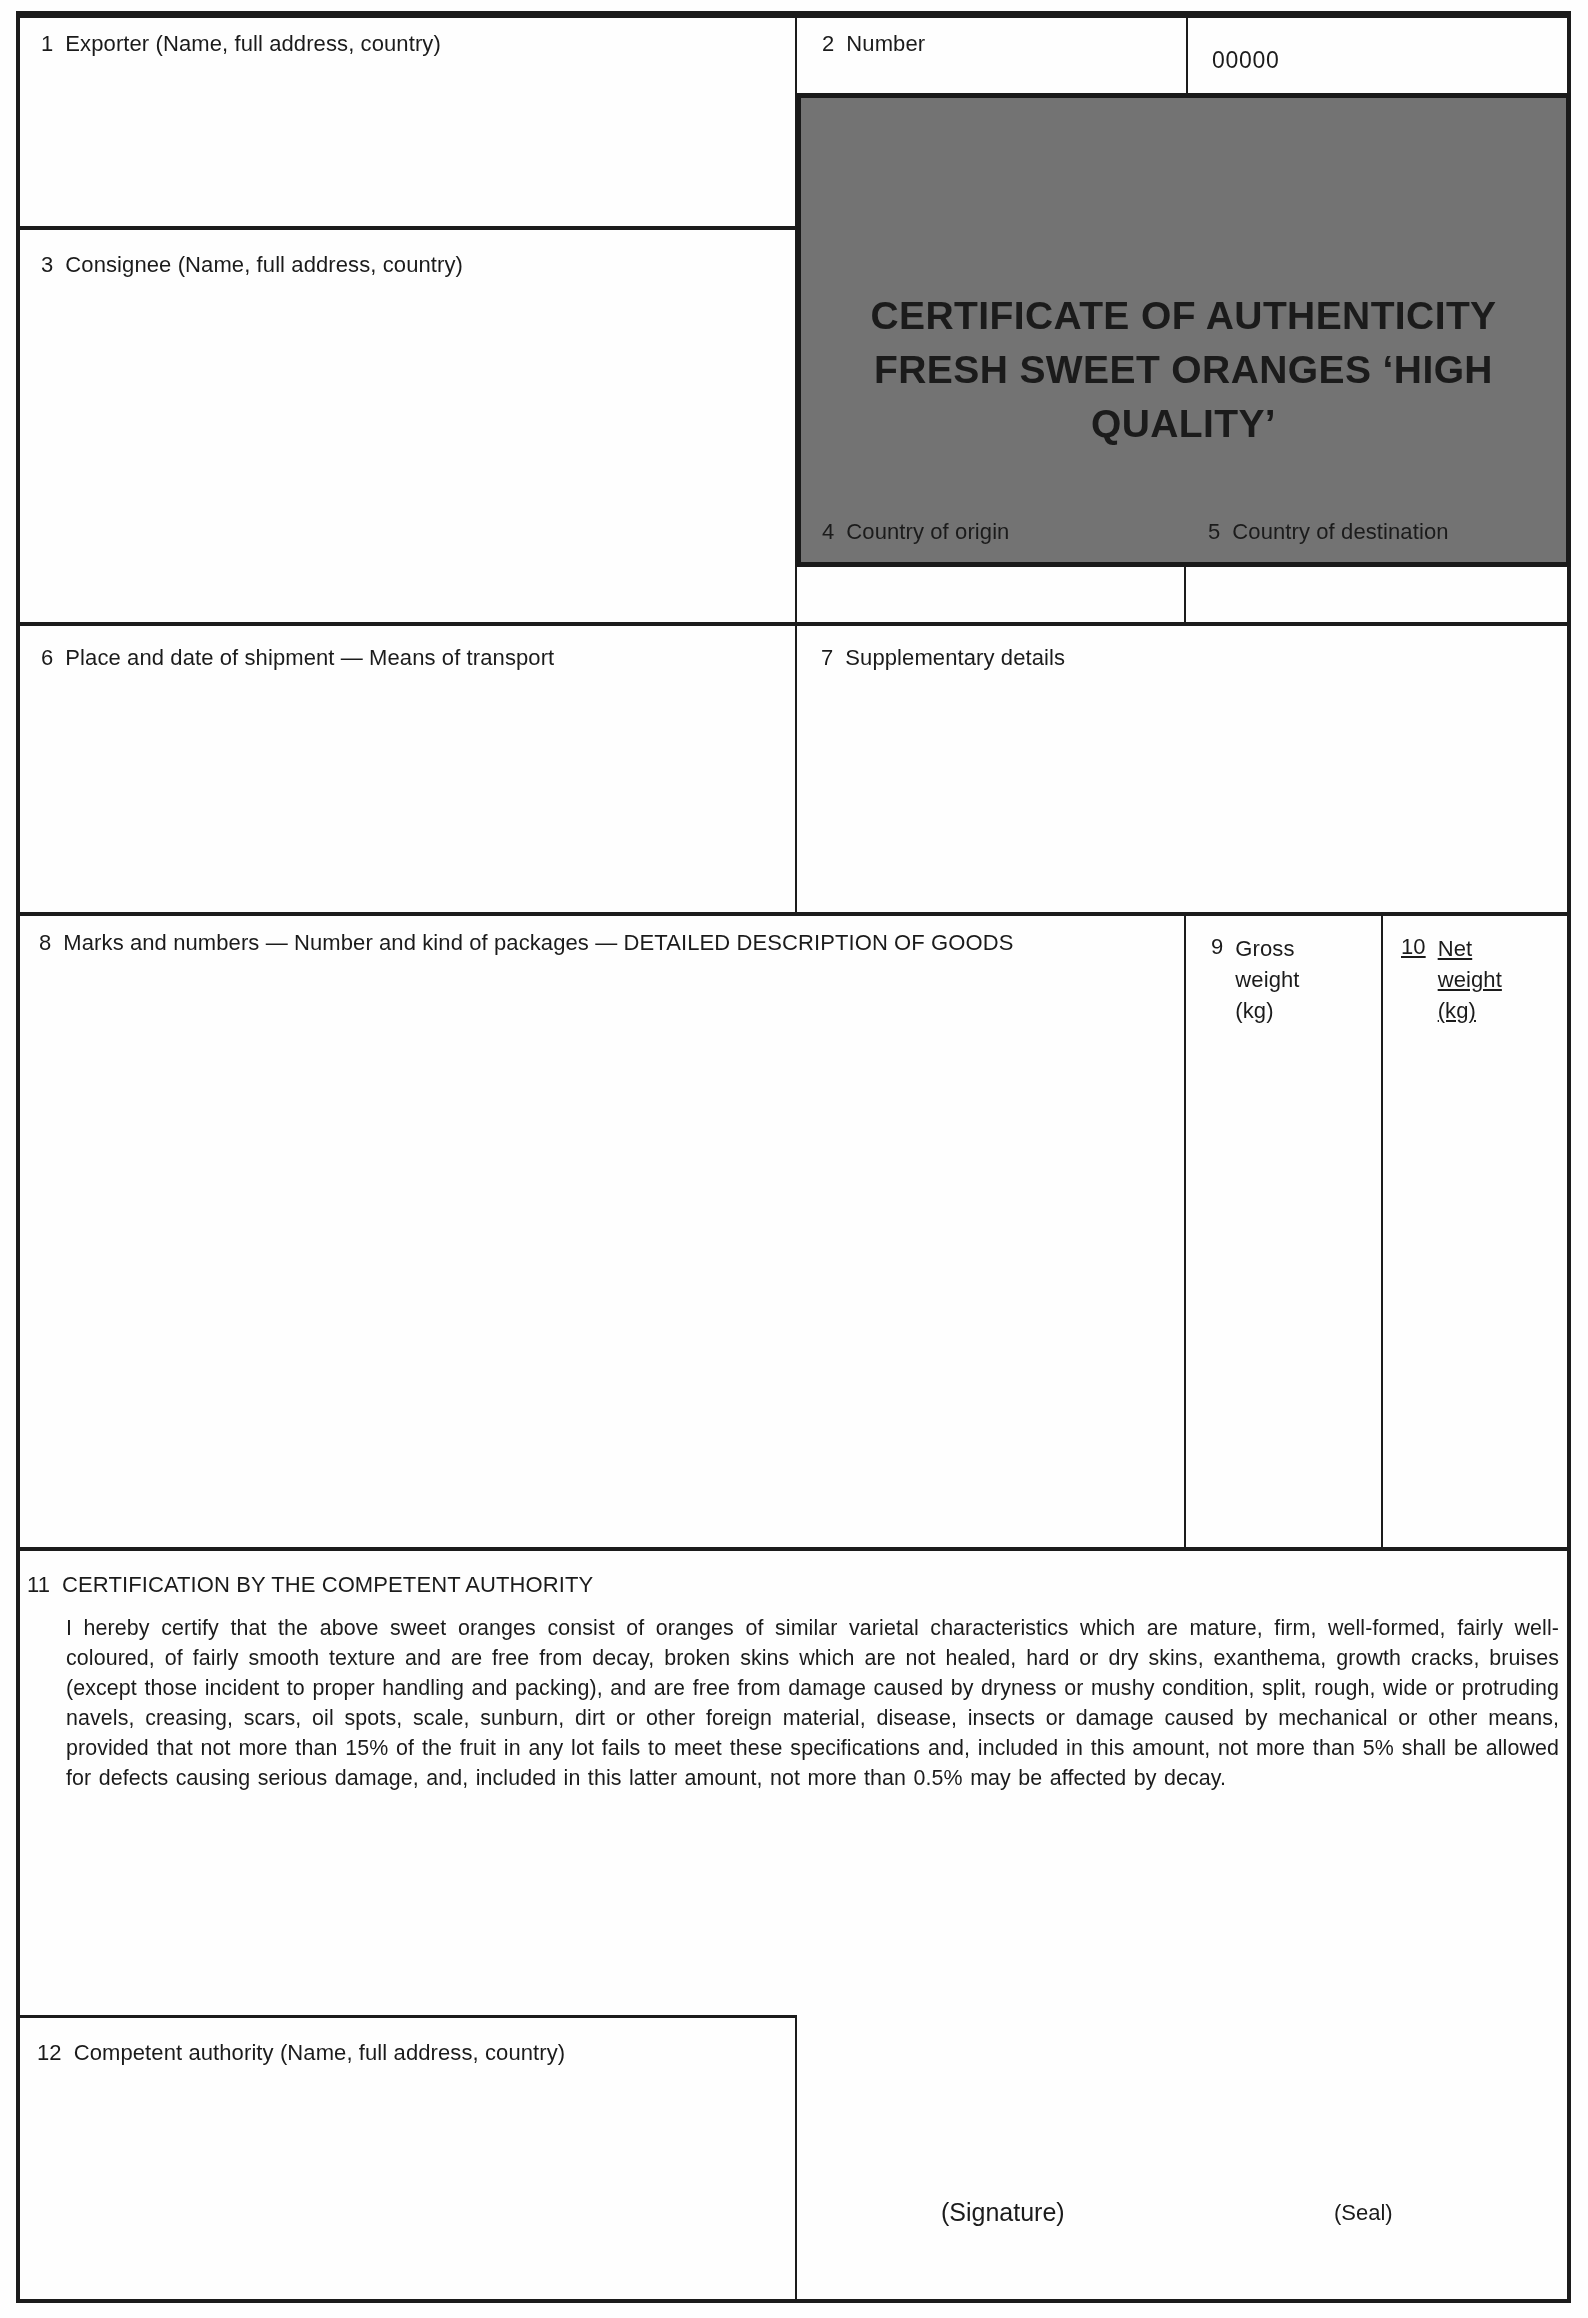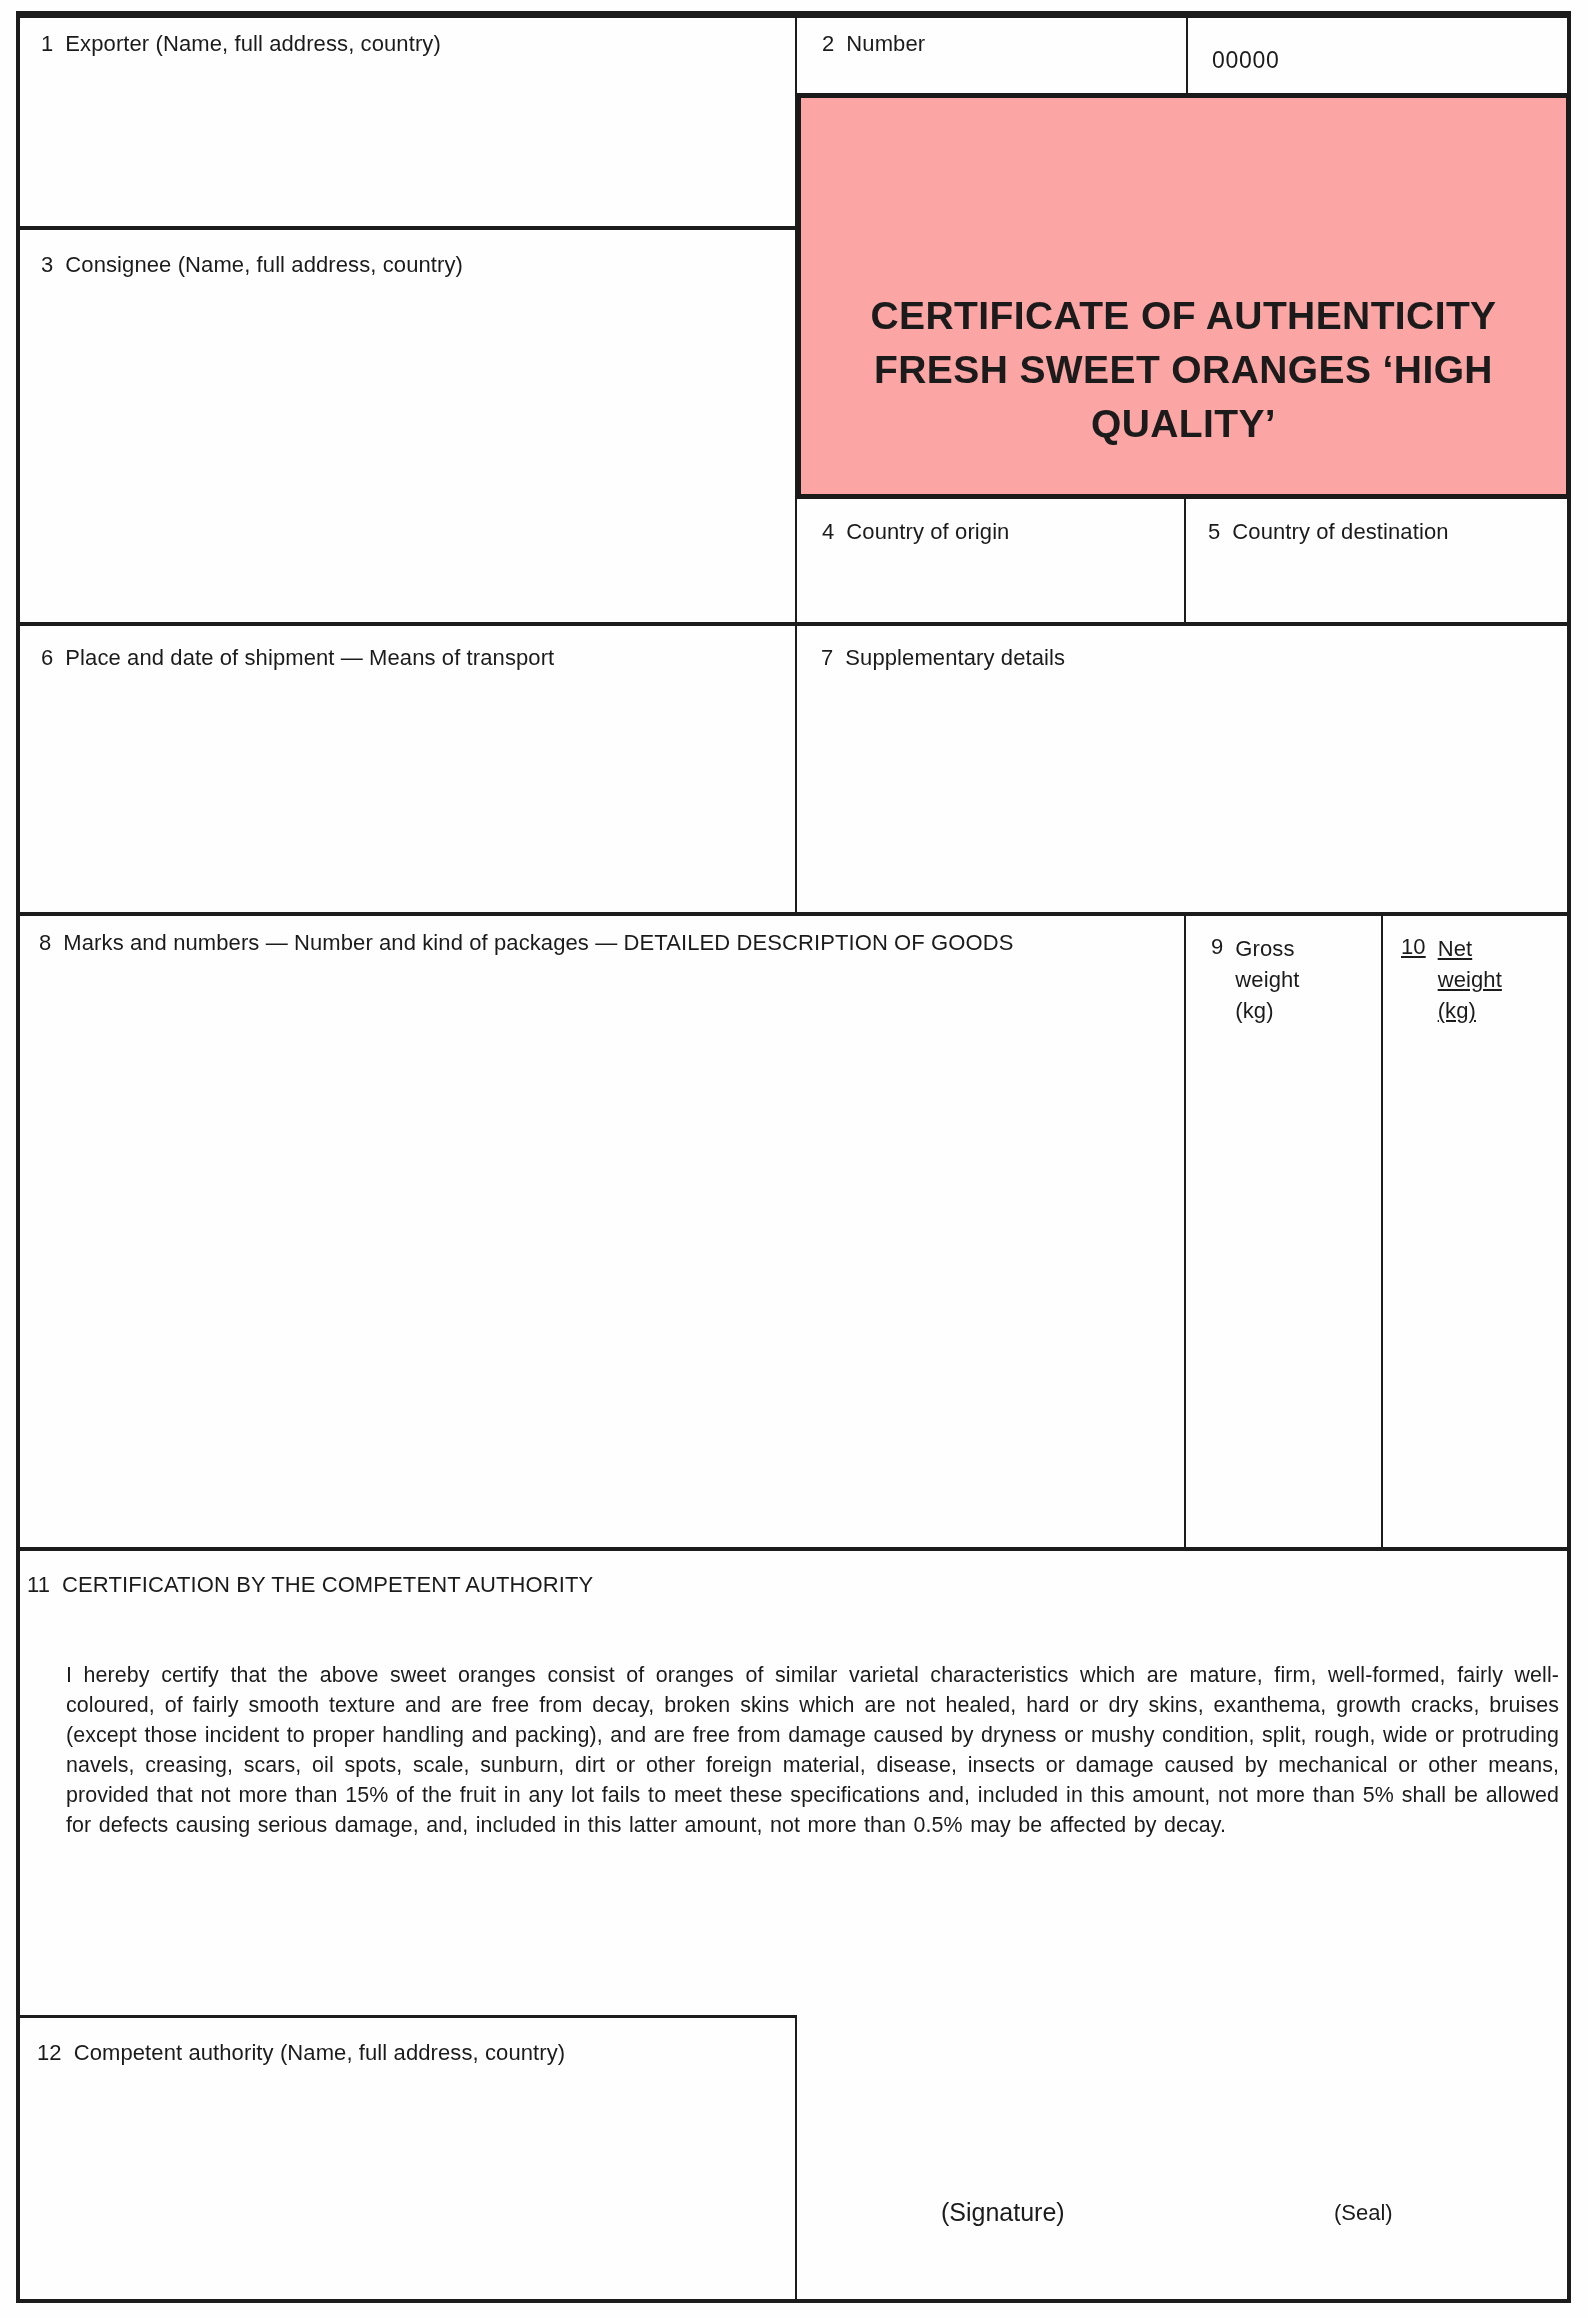--- a/index.html
+++ b/index.html
@@ -39,28 +39,28 @@
   #lbl-origin    { left:822px; top:518px; }
   #lbl-dest      { left:1208px; top:518px; }
   #lbl-shipment  { left:41px;   top:644px; }
   #lbl-suppl     { left:821px; top:644px; }
   #lbl-marks     { left:39px;   top:929px; }
   #lbl-gross     { left:1211px; top:933px; }
   #lbl-net       { left:1401px; top:933px;text-decoration:underline; }
   #lbl-cert      { left:27px;   top:1571px;text-align:center; }
   #lbl-authority { left:37px;   top:2039px;align-items:flex-end; }
 
-  #title-box { position:absolute; left:796px; top:93px; width:775px; height:406px;
-               border:5px solid #1a1a1a; box-sizing:border-box; background:#fca5a5; }
+  #title-box { position:absolute; left:796px; top:93px; width:775px; height:474px;
+               border:5px solid #1a1a1a; box-sizing:border-box; background:#737373; }
   #title-text { padding-top:191px; text-align:center; font-weight:bold;
                 font-size:39px; line-height:54px; letter-spacing:0.4px; }
 
   #cert-body { position:absolute; left:66px; top:1613px; width:1493px;
                font-size:21.4px; line-height:30px; text-align:justify;
-               letter-spacing:0.1px; word-spacing:1.4px;margin-top:47px; }
+               letter-spacing:0.1px; word-spacing:1.4px; }
 
   #at-row { position:absolute; left:818px; top:2079px; width:743px;
             display:flex; align-items:flex-end; font-size:22px; }
   .leader { flex:1; height:1.4px; border-bottom:2.8px dotted #2e2e2e; margin:0 0 5px 10px; }
   .leader.second { margin-left:11.4px; }
   #at-comma { margin:0 2.8px 0 1.4px; }
   #on-word { margin-left:15.7px; }
 
   #sig-label  { position:absolute; left:941px; top:2198px; font-size:25px; }
   #seal-label { position:absolute; left:1334px; top:2200px; font-size:22px; }

